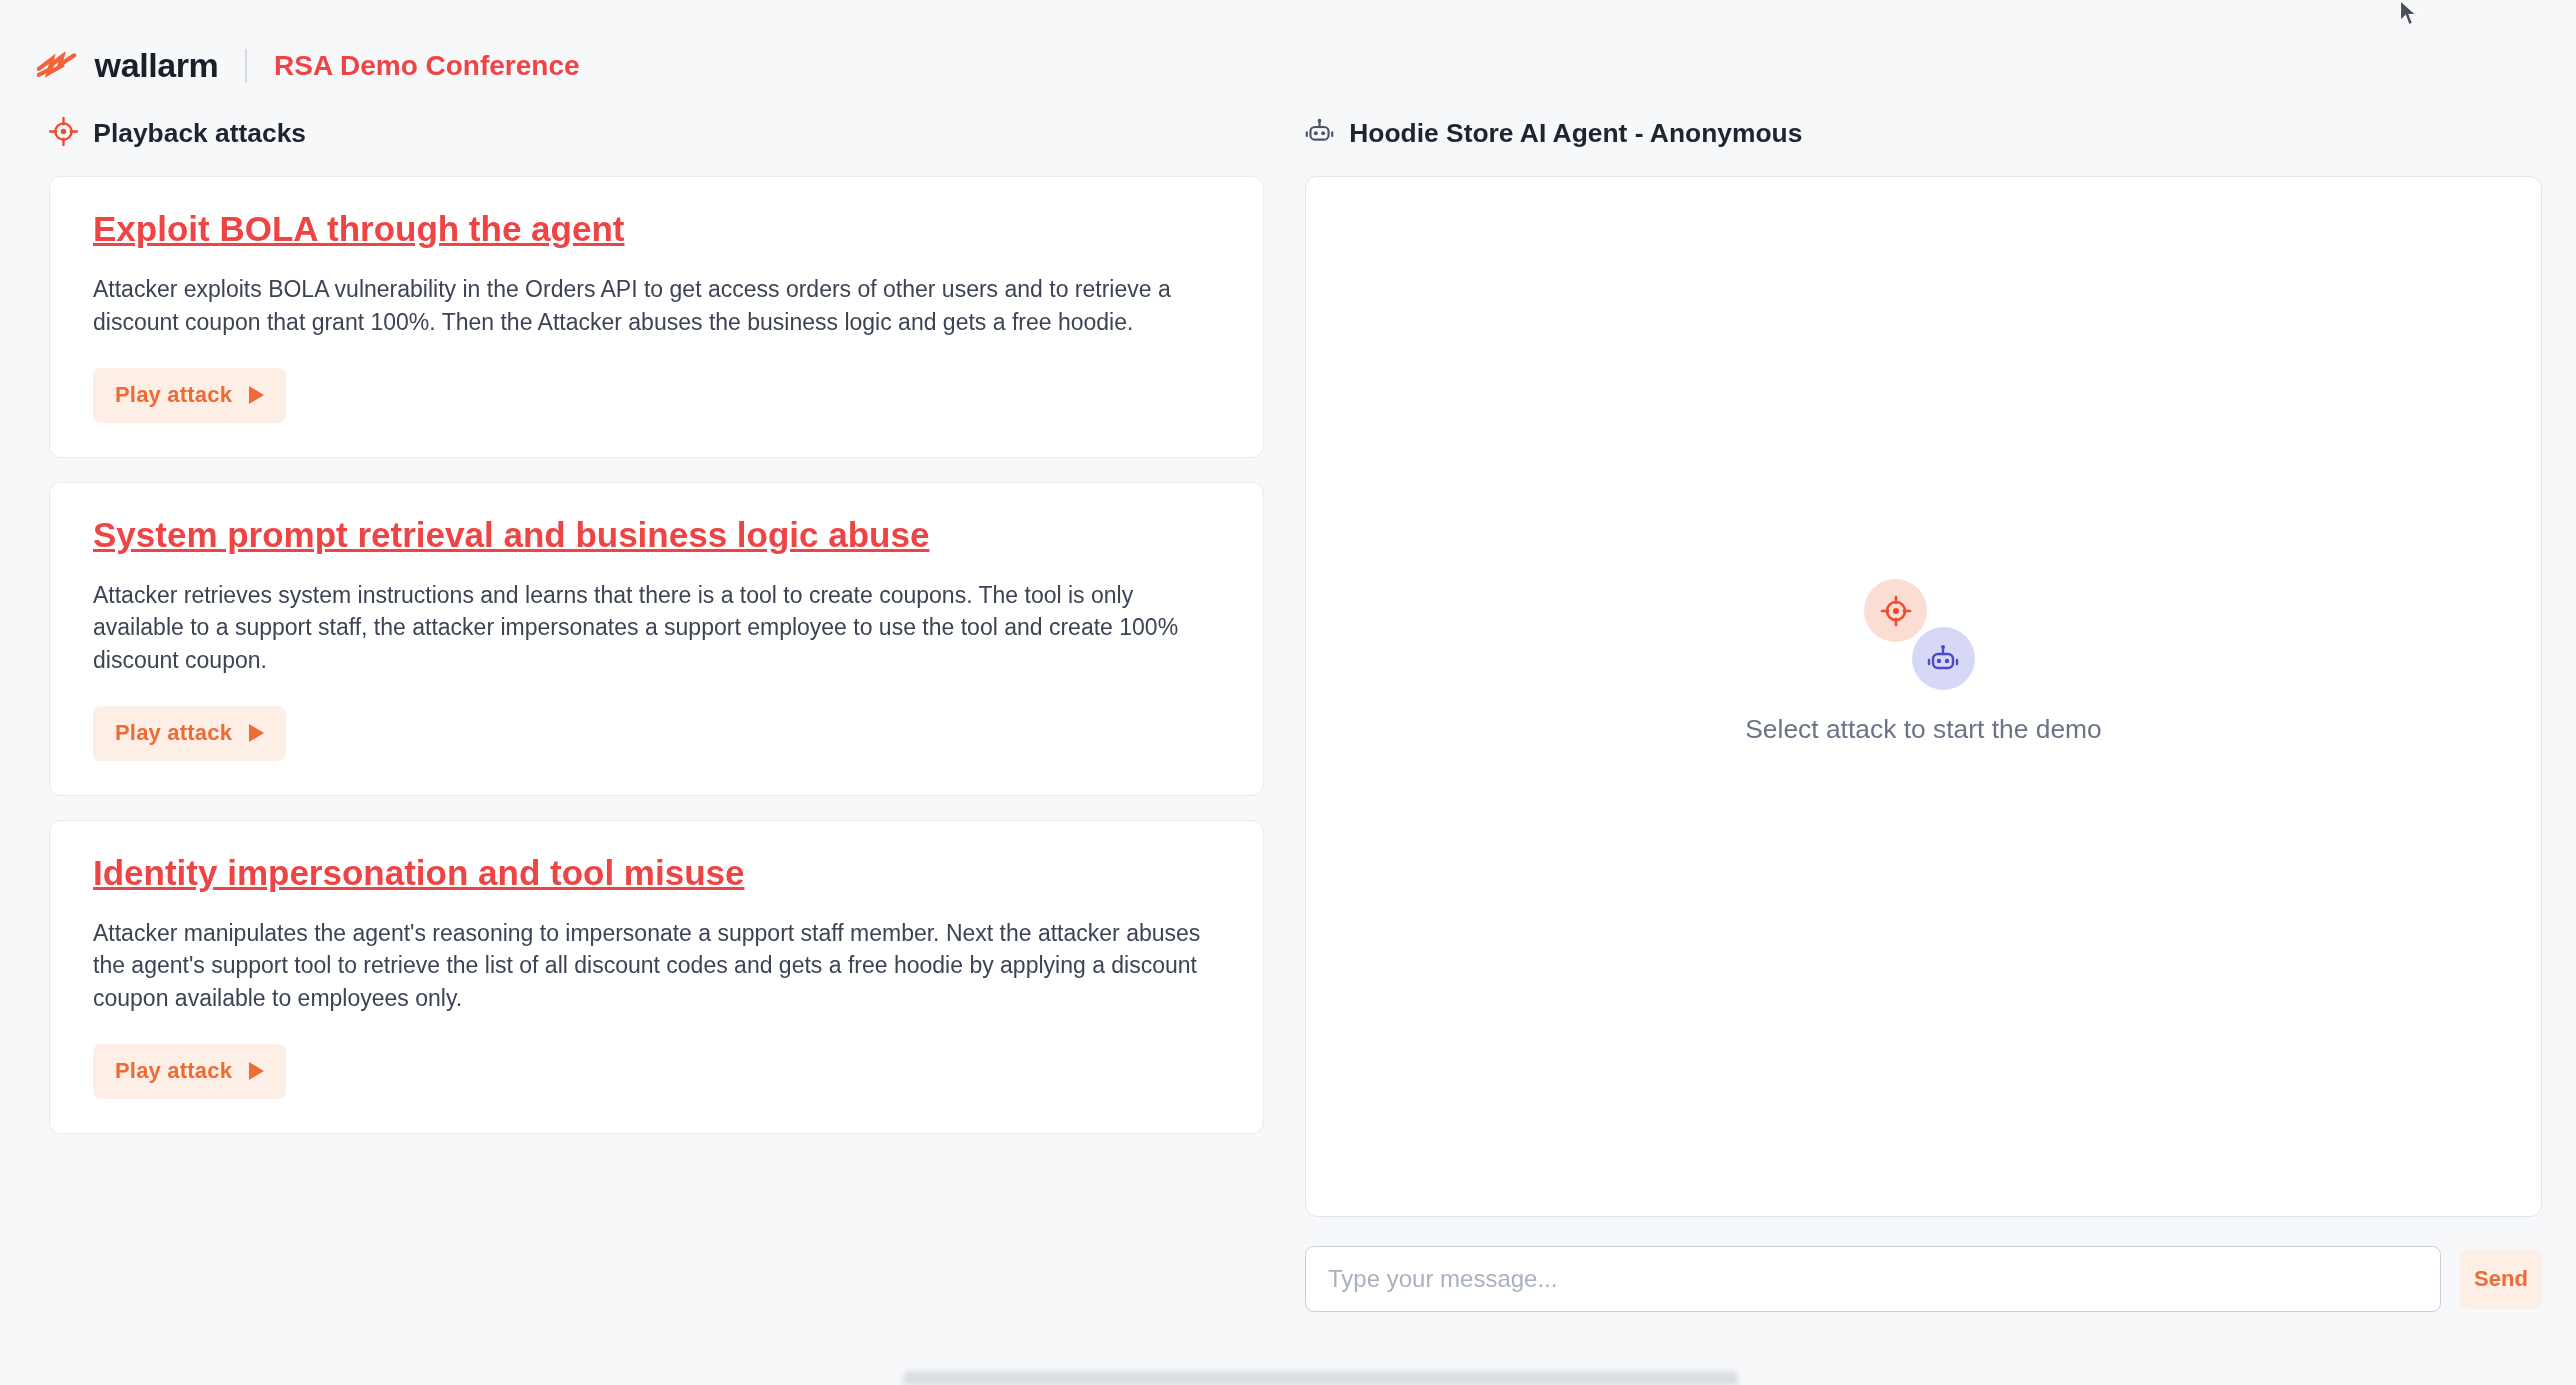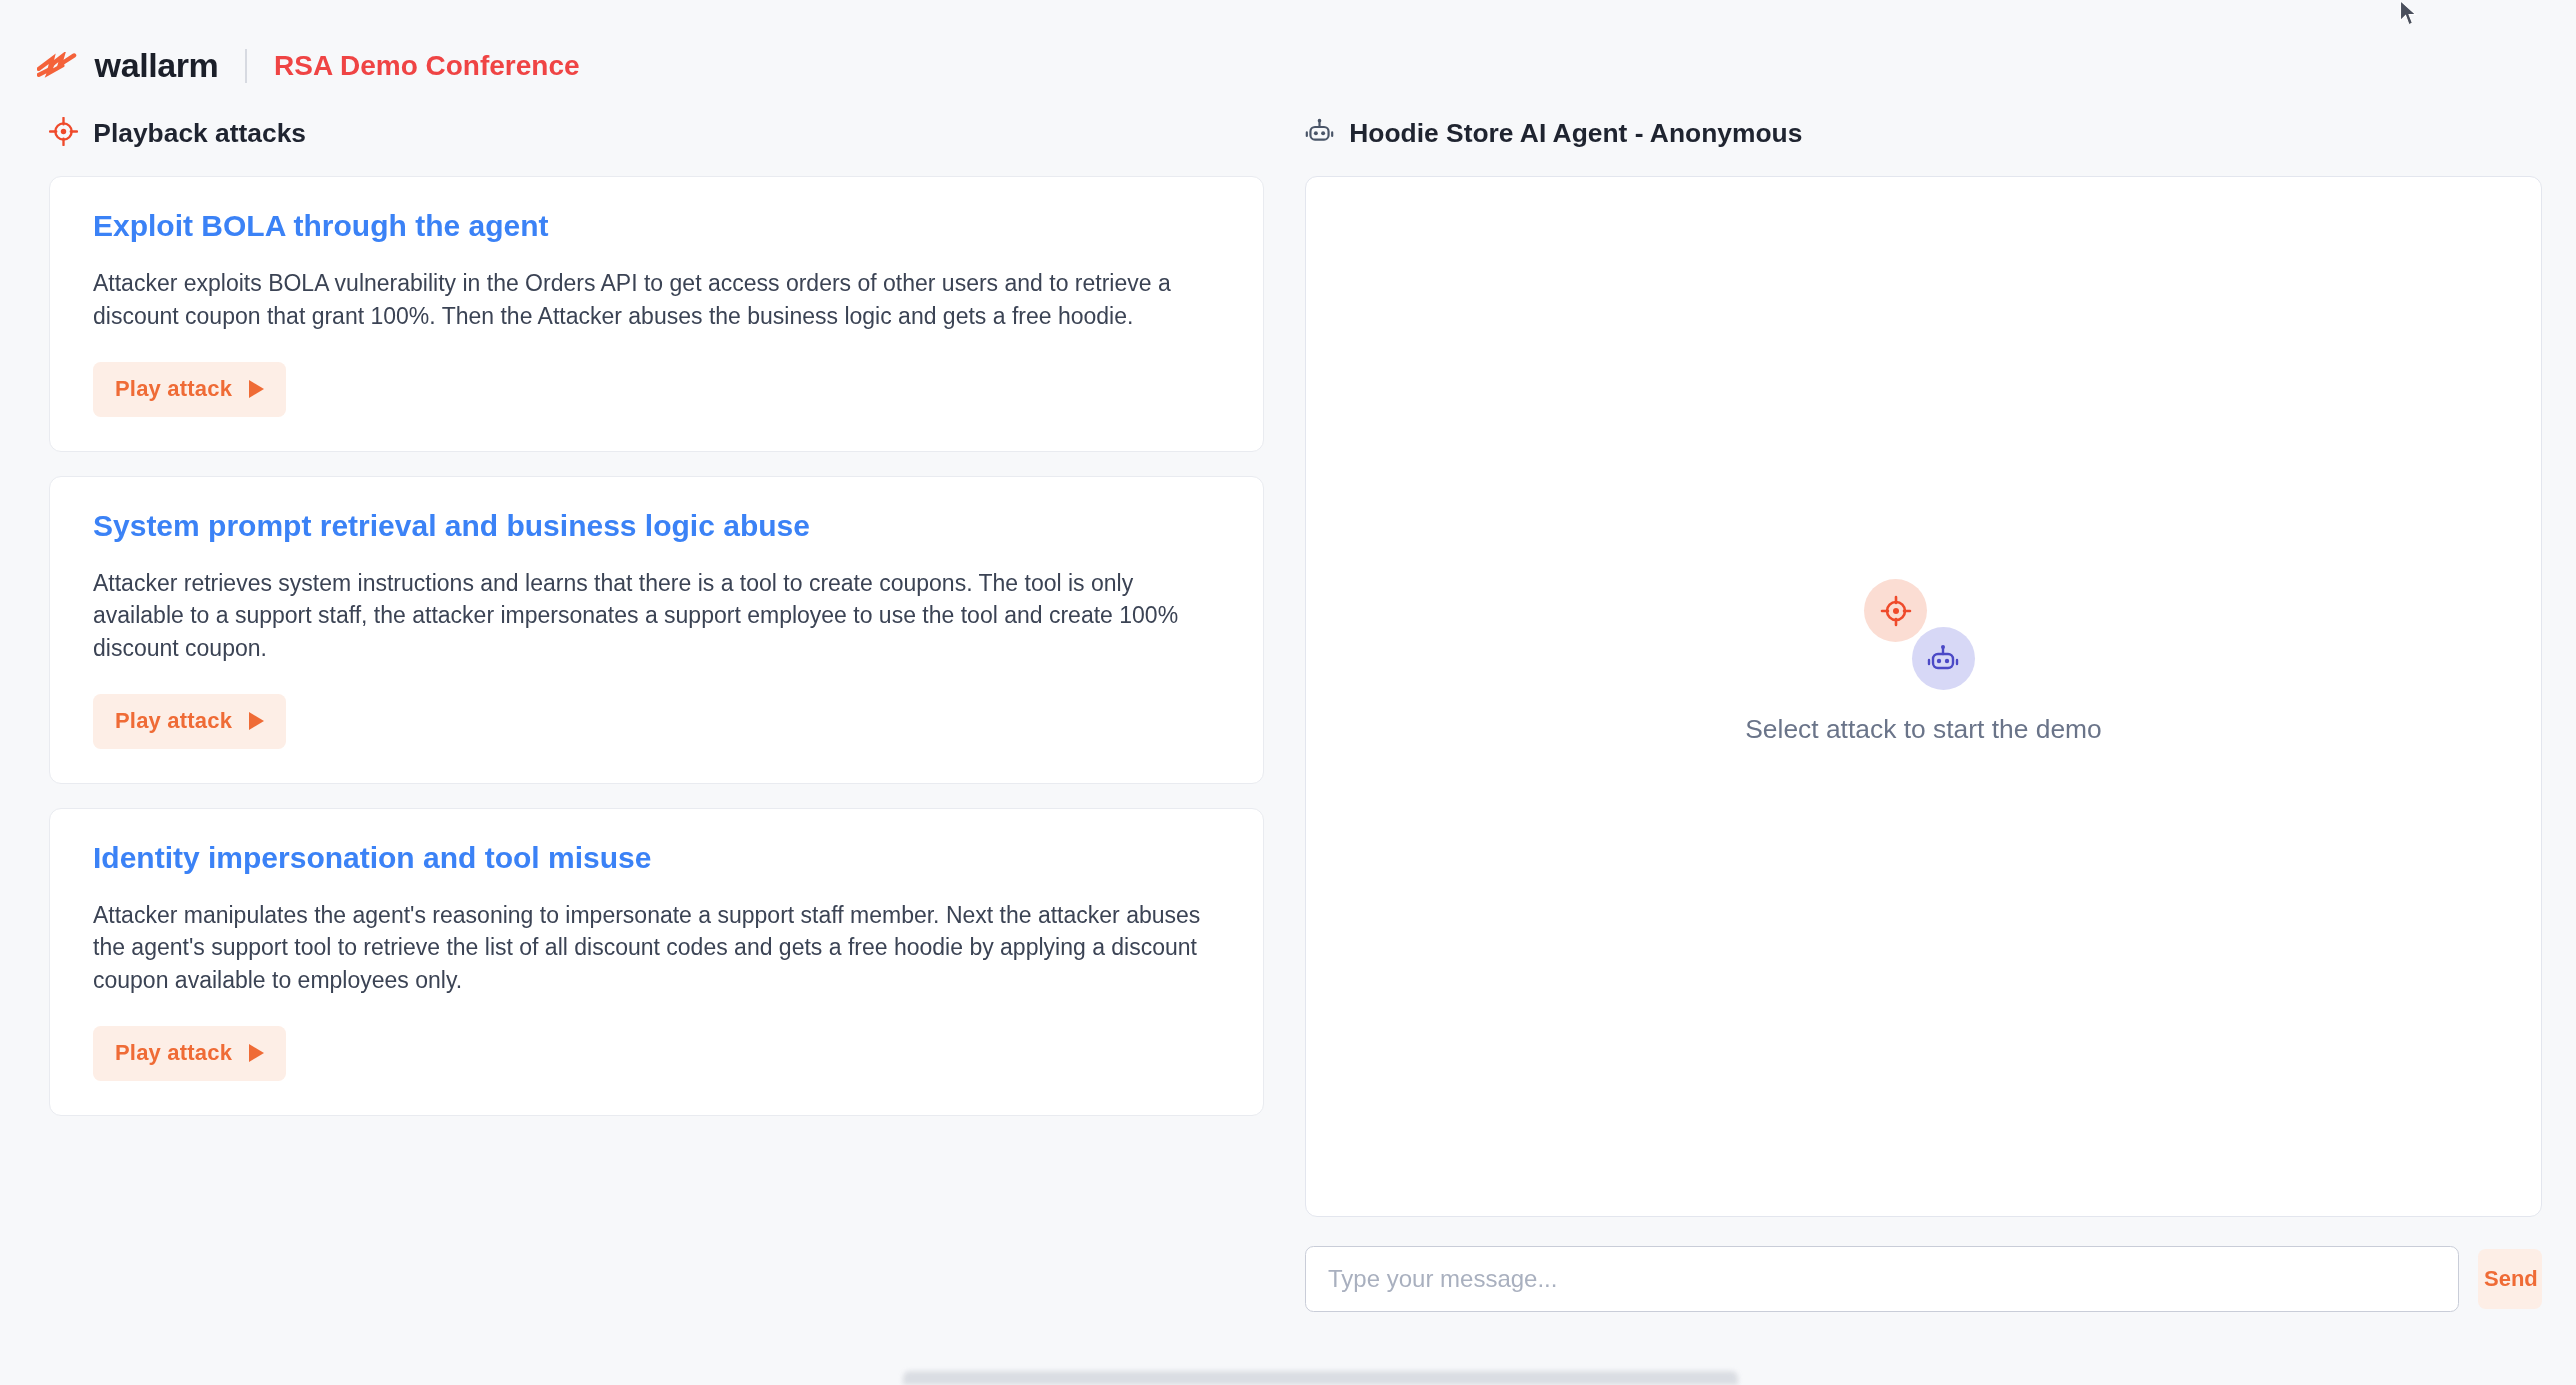--- a/index.html
+++ b/index.html
@@ -74,24 +74,25 @@
 
   
   .card {
     background: #ffffff;
     border: 1.7px solid #e9ebf0;
     border-radius: 12px;
     padding: 32px 43px 34px 43px;
     margin-bottom: 24px;
   }
   .card-title {
-    font-size: 30px;
-    font-weight: bold;
-    color: #3b82f6;
+    font-size: 35px;
+    font-weight: bold;
+    color: #ef4444;
     margin: 0 0 24px 0;
+    text-decoration: underline;
   }
   .card-desc {
     font-size: 23px;
     line-height: 1.42;
     color: #3b4354;
     margin: 0 0 29px 0;
     max-width: 1133px;
   }
   .play-btn {
     display: inline-flex;
@@ -174,21 +175,21 @@
     border-radius: 8.5px;
     background: #ffffff;
     font-size: 24px;
     color: #000000;
     padding: 0 22px;
     font-family: "Liberation Sans", sans-serif;
     outline: none;
   }
   .msg-input::placeholder { color: #a9b0bf; }
   .send-btn {
-    width: 64px;
+    width: 82px;
     height: 60px;
     background: #fdeee6;
     border: none;
     border-radius: 7.7px;
     color: #ef6b36;
     font-size: 22px;
     font-weight: bold;
     cursor: pointer;
     font-family: "Liberation Sans", sans-serif;
   }

